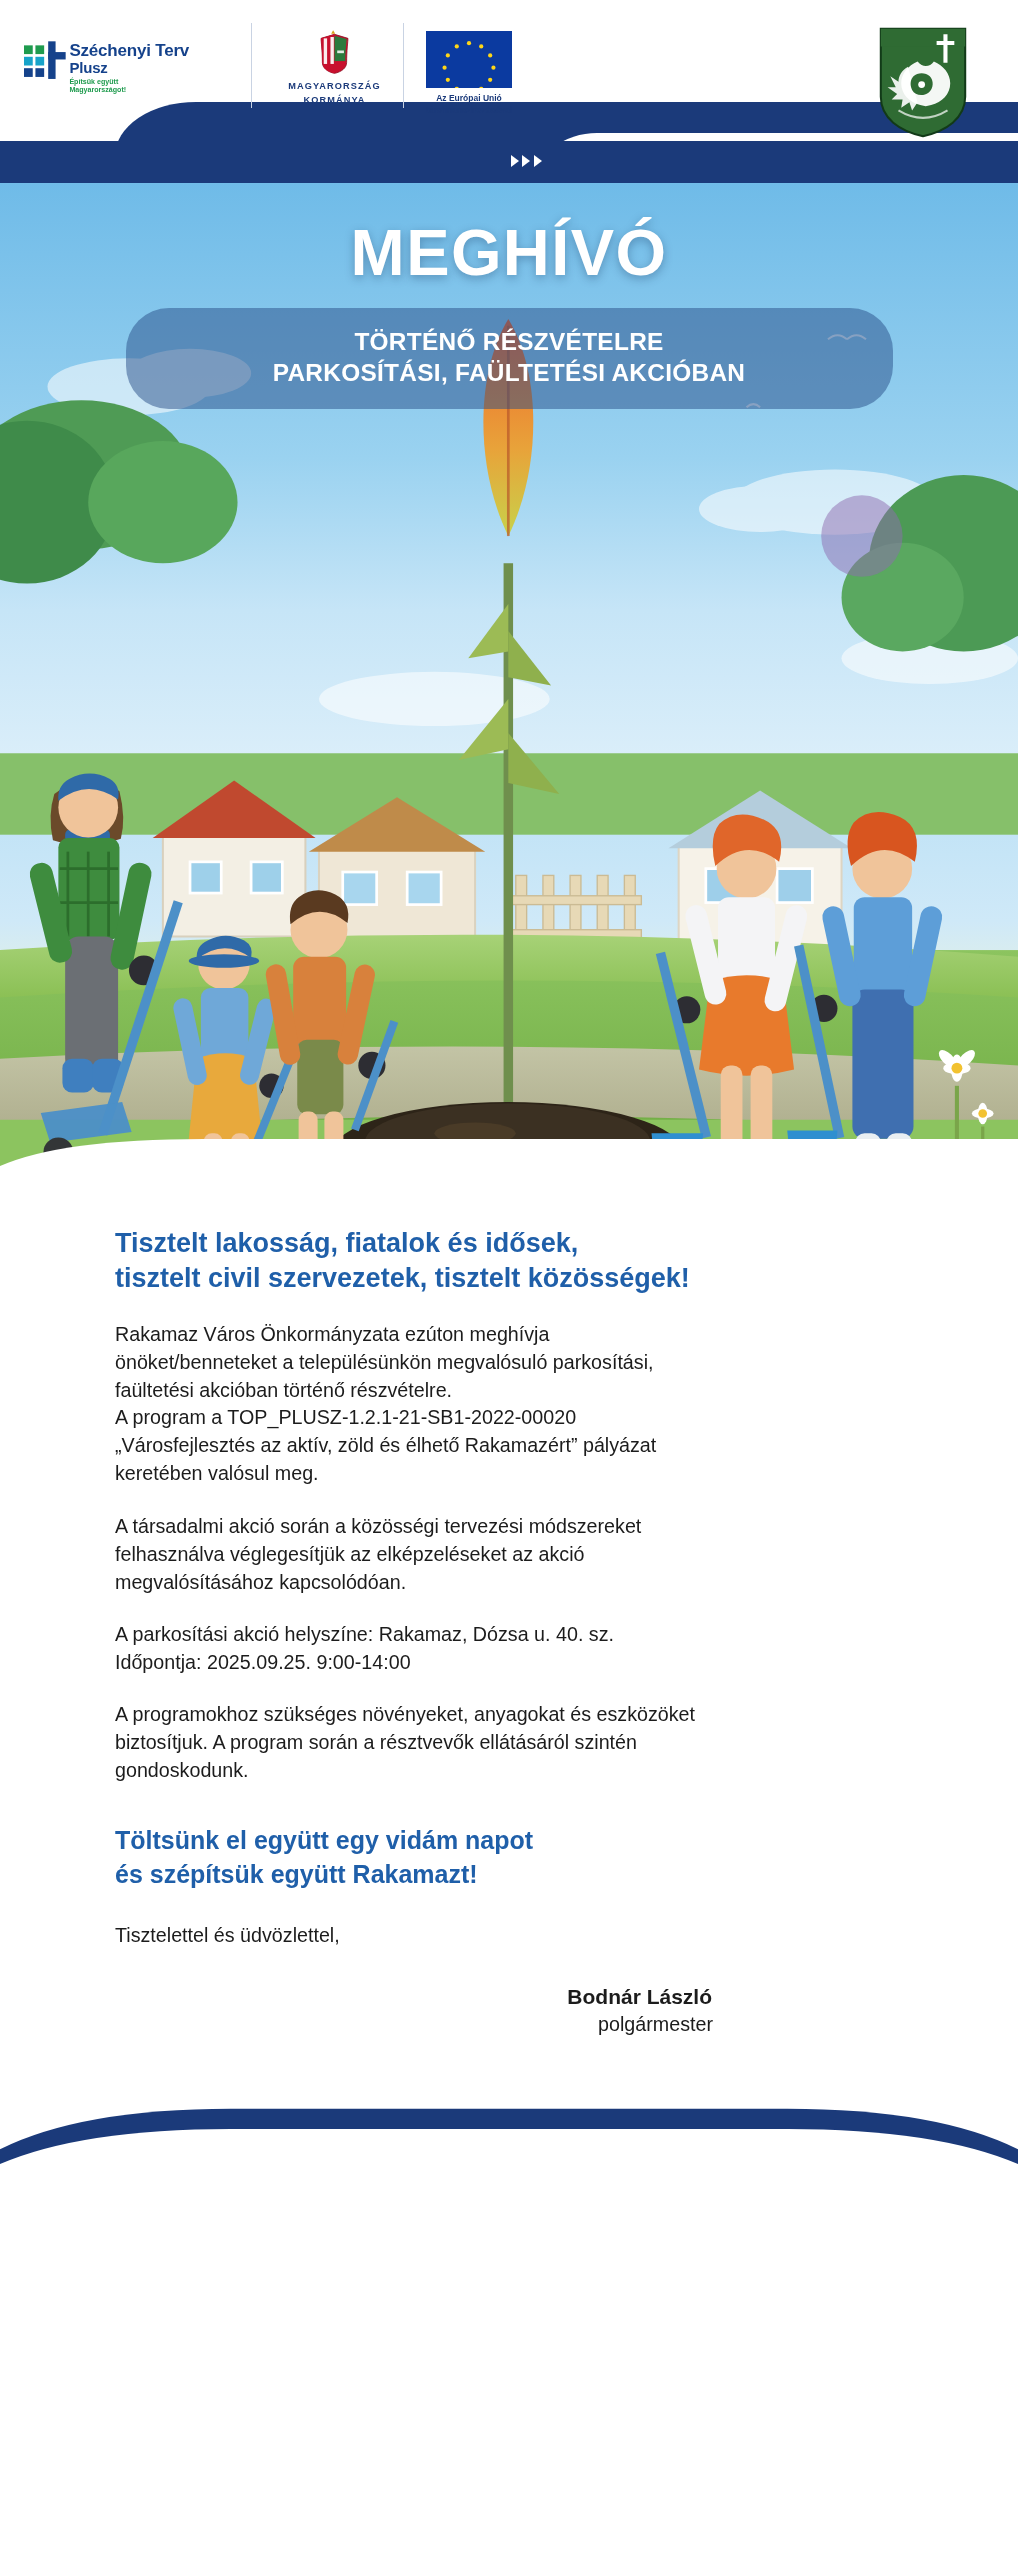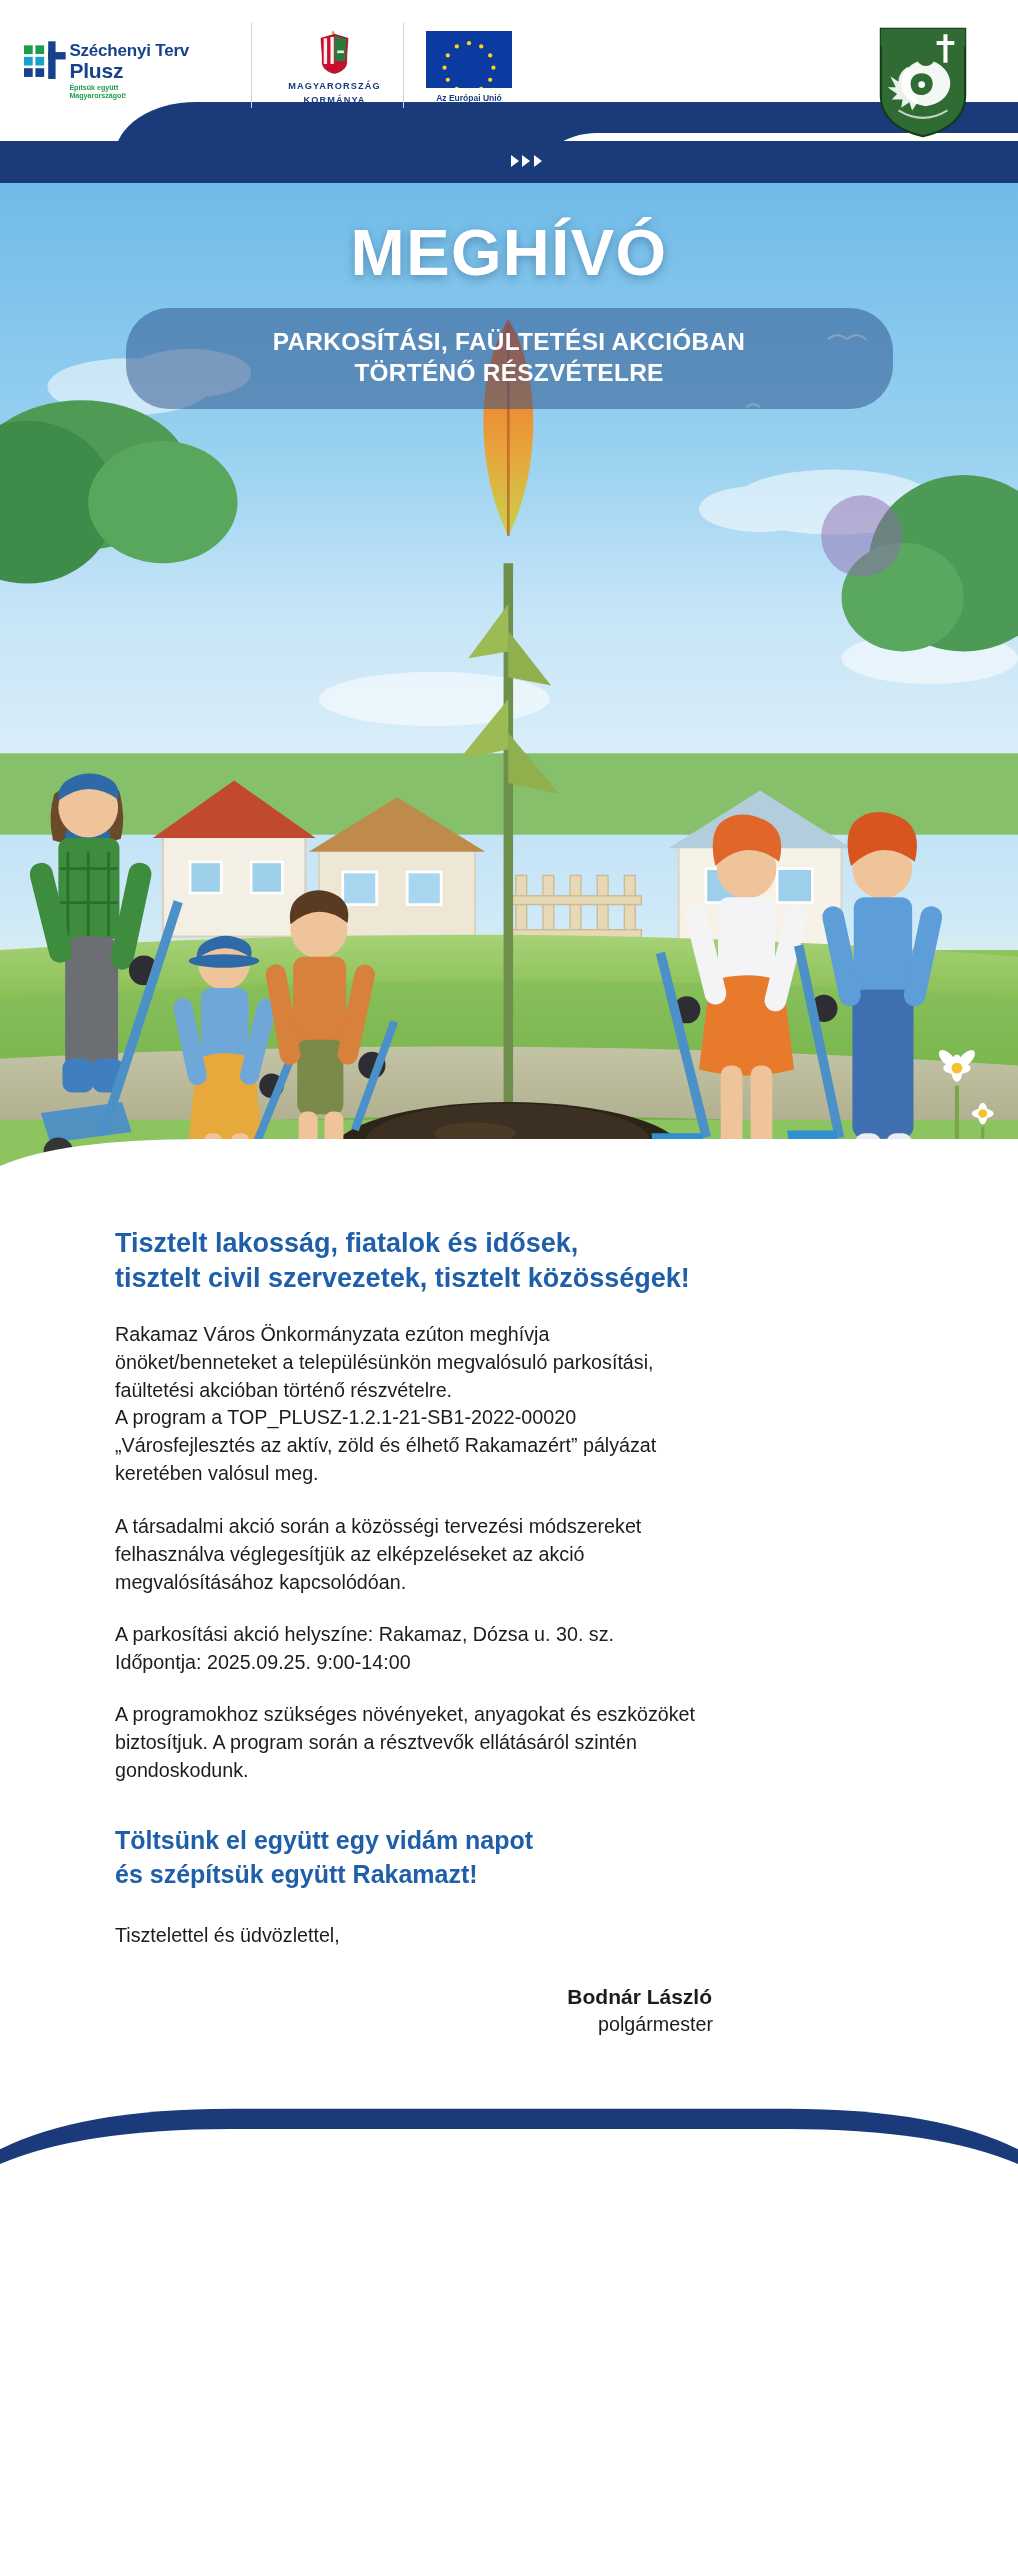--- a/index.html
+++ b/index.html
@@ -64,21 +64,21 @@
     display: flex; align-items: flex-start; gap: 2px;
     z-index: 6;
   }
   .sz-mark { width: 43px; height: 45px; position: relative; }
   .sz-text { padding-top: 1.4px; }
   .sz-line1 {
     font-size: 17px; font-weight: 700; color: #15428b; line-height: 1.04;
     letter-spacing: -0.2px;
   }
   .sz-line2 {
-    font-size: 21px; font-weight: 700; color: #15428b; line-height: 1.04;
+    font-size: 15px; font-weight: 700; color: #15428b; line-height: 1.04;
     letter-spacing: -0.2px;
   }
   .sz-tag {
     margin-top: 2px;
     font-size: 7.1px; font-weight: 700; color: #1f9b4e; line-height: 1.2;
   }
   .sz-divider {
     position: absolute; left: 251px; top: 23px;
     width: 1.4px; height: 85px; background: #c9d3e3; z-index: 6;
   }
@@ -538,22 +538,22 @@
     <g stroke="#ffffff" stroke-width="3" fill="none" opacity=".8">
       <path d="M1220 230 q14 -12 28 0"></path>
       <path d="M1248 230 q14 -12 28 0"></path>
       <path d="M1100 330 q10 -9 20 0"></path>
     </g>
   </svg>
 
   <div class="title-wrap">
     <div class="title-main">MEGHÍVÓ</div>
     <div class="subtitle-pill">
+      <div>TÖRTÉNŐ RÉSZVÉTELRE</div>
       <div>PARKOSÍTÁSI, FAÜLTETÉSI AKCIÓBAN</div>
-      <div>TÖRTÉNŐ RÉSZVÉTELRE</div>
     </div>
   </div>
 </div>
 
 <div class="content">
   <svg class="content-curve-top" viewBox="0 0 1500 90" preserveAspectRatio="none">
     <path d="M0 90 L0 40 Q90 0 300 0 L1500 0 L1500 90 Z" fill="#ffffff"></path>
   </svg>
 
   <div class="heading-blue">
@@ -565,21 +565,21 @@
     <span>Rakamaz Város Önkormányzata ezúton meghívja önöket/benneteket a településünkön megvalósuló parkosítási, faültetési akcióban történő részvételre.</span><br>
     <span>A program a </span><span class="b">TOP_PLUSZ-1.2.1-21-SB1-2022-00020</span><br>
     <span class="b">„Városfejlesztés az aktív, zöld és élhető Rakamazért”</span><span> pályázat keretében valósul meg.</span>
   </p>
 
   <p class="body">A társadalmi akció során a közösségi tervezési módszereket felhasználva véglegesítjük az elképzeléseket az akció megvalósításához kapcsolódóan.</p>
 
 
   <p class="body">
     <span class="b">A parkosítási akció helyszíne:</span>
-    <span>Rakamaz, Dózsa u. 30. sz.</span><br>
+    <span>Rakamaz, Dózsa u. 40. sz.</span><br>
     <span class="b">Időpontja:</span>
     <span>2025.09.25. 9:00-14:00</span>
   </p>
 
   <p class="body">A programokhoz szükséges növényeket, anyagokat és eszközöket biztosítjuk. A program során a résztvevők ellátásáról szintén gondoskodunk.</p>
 
   <div class="heading-blue2">
     <div>Töltsünk el együtt egy vidám napot</div>
     <div>és szépítsük együtt Rakamazt!</div>
   </div>

